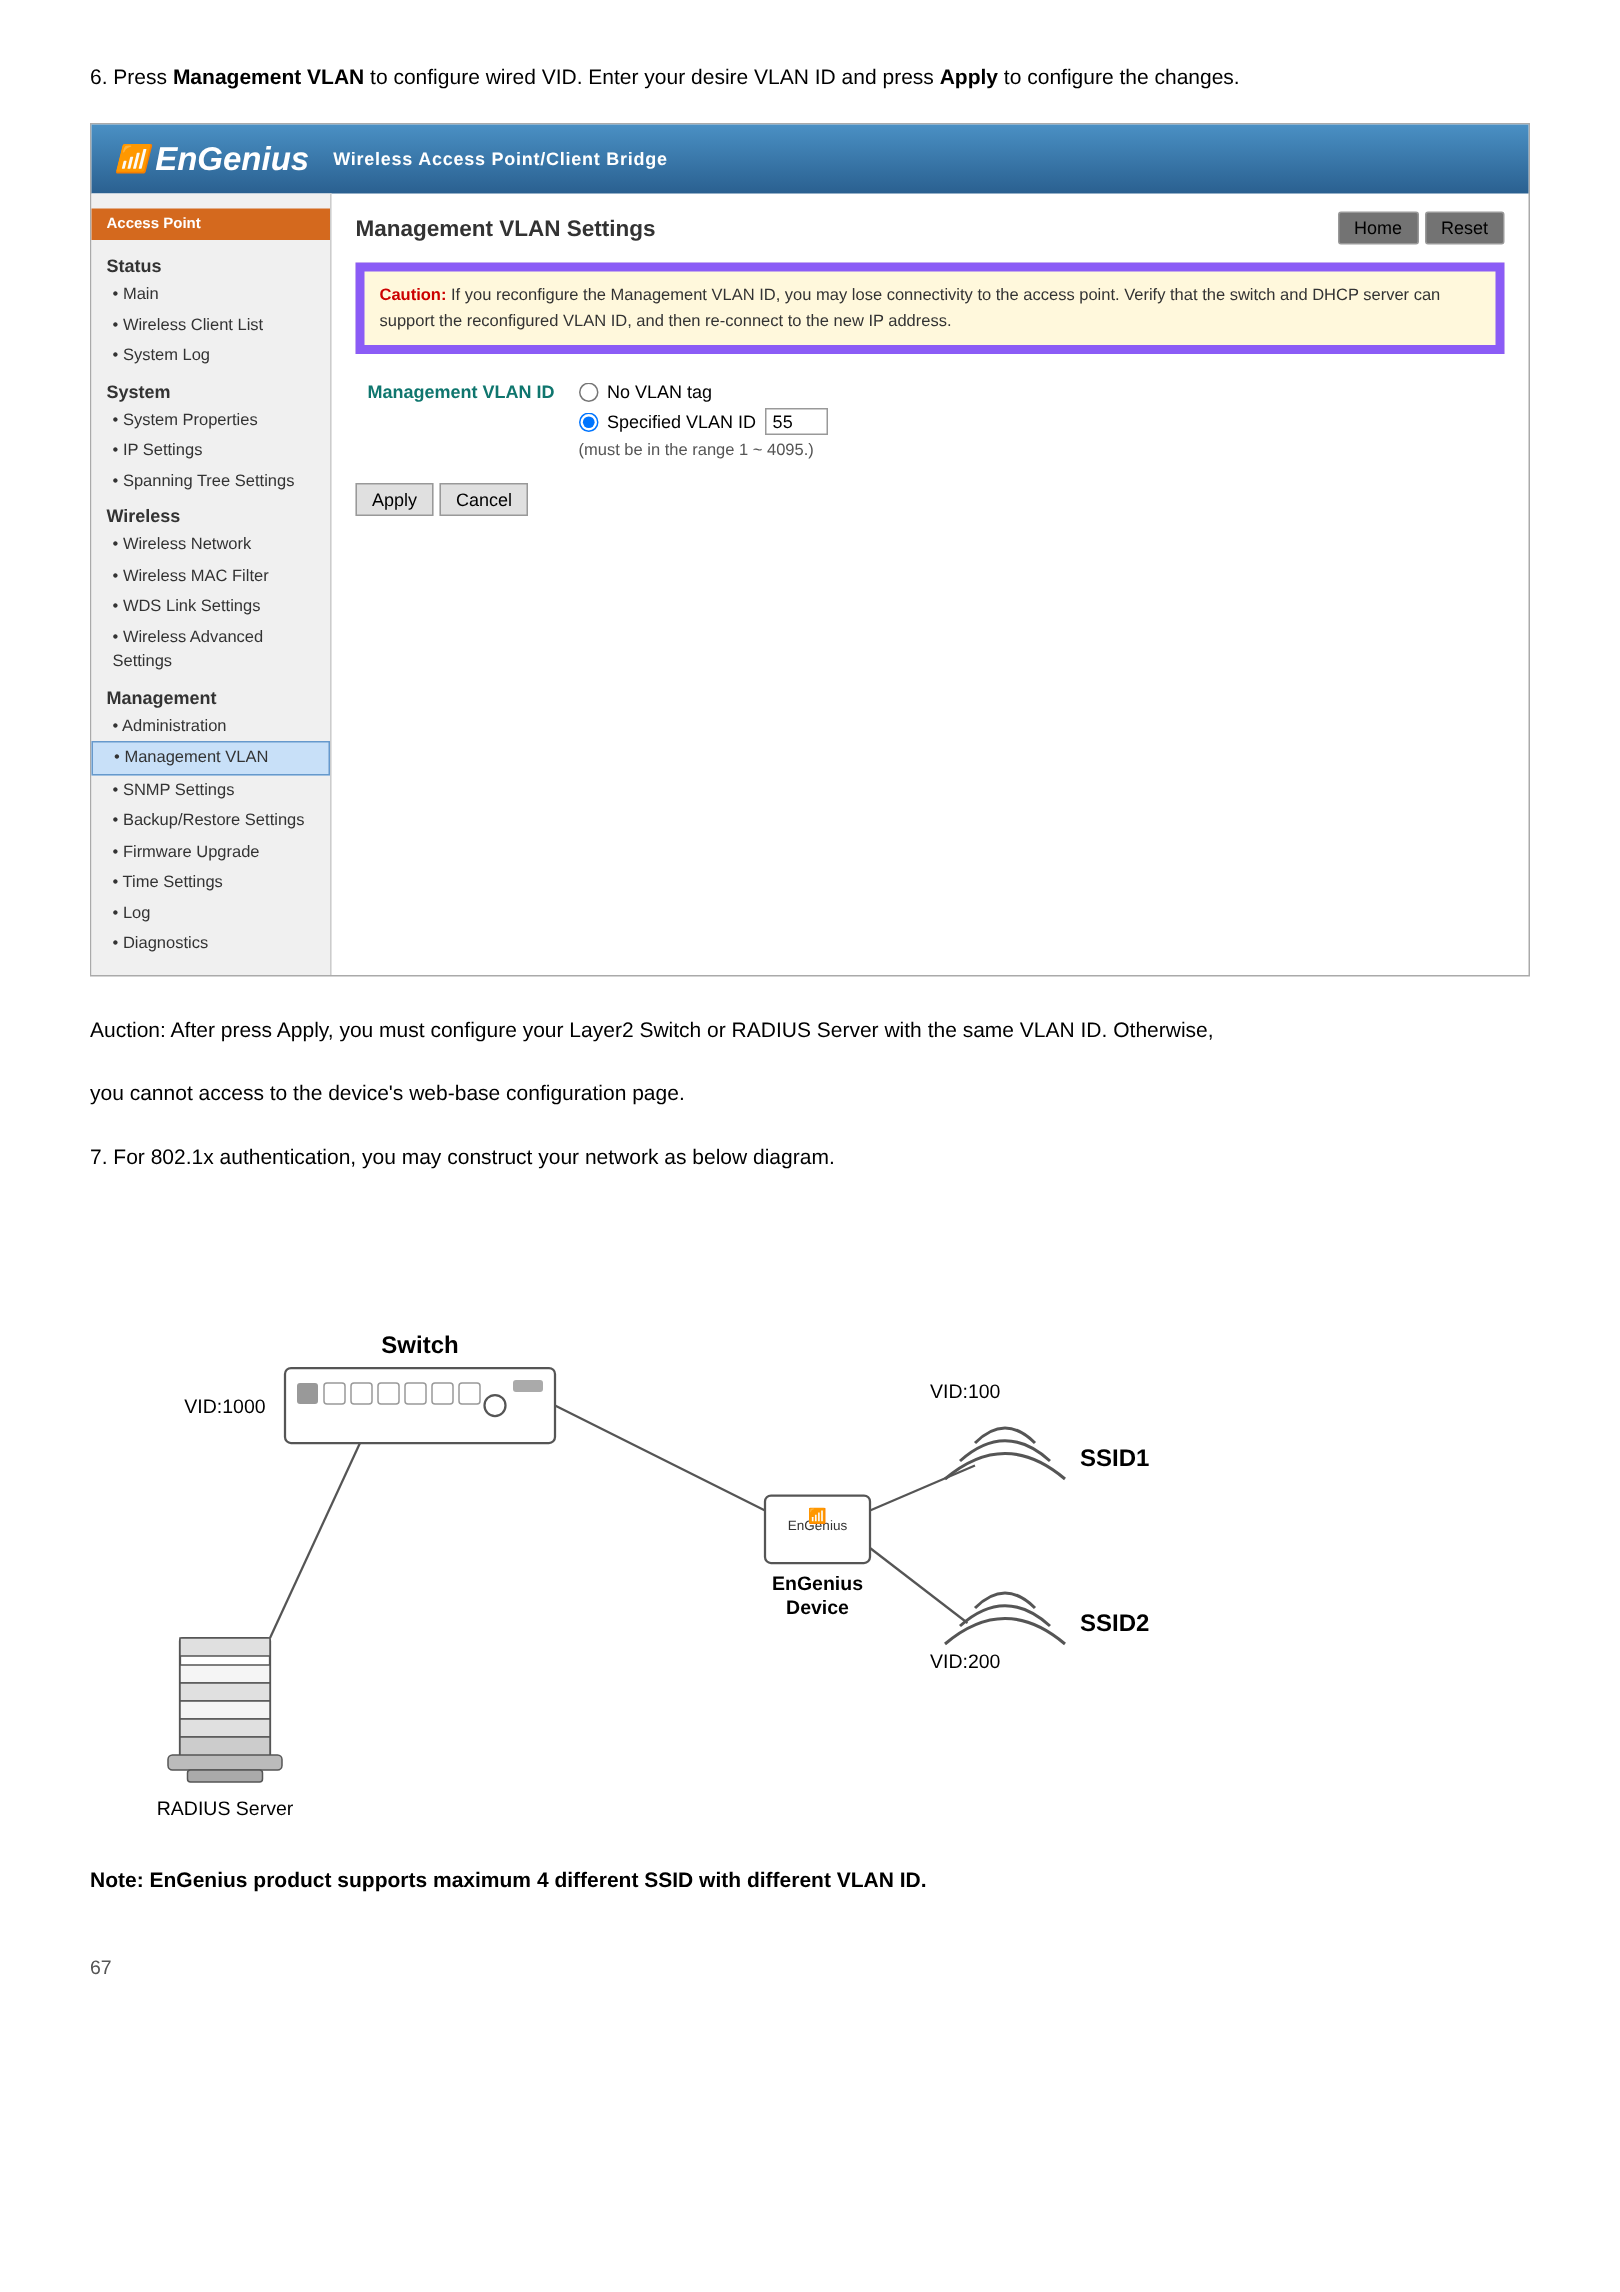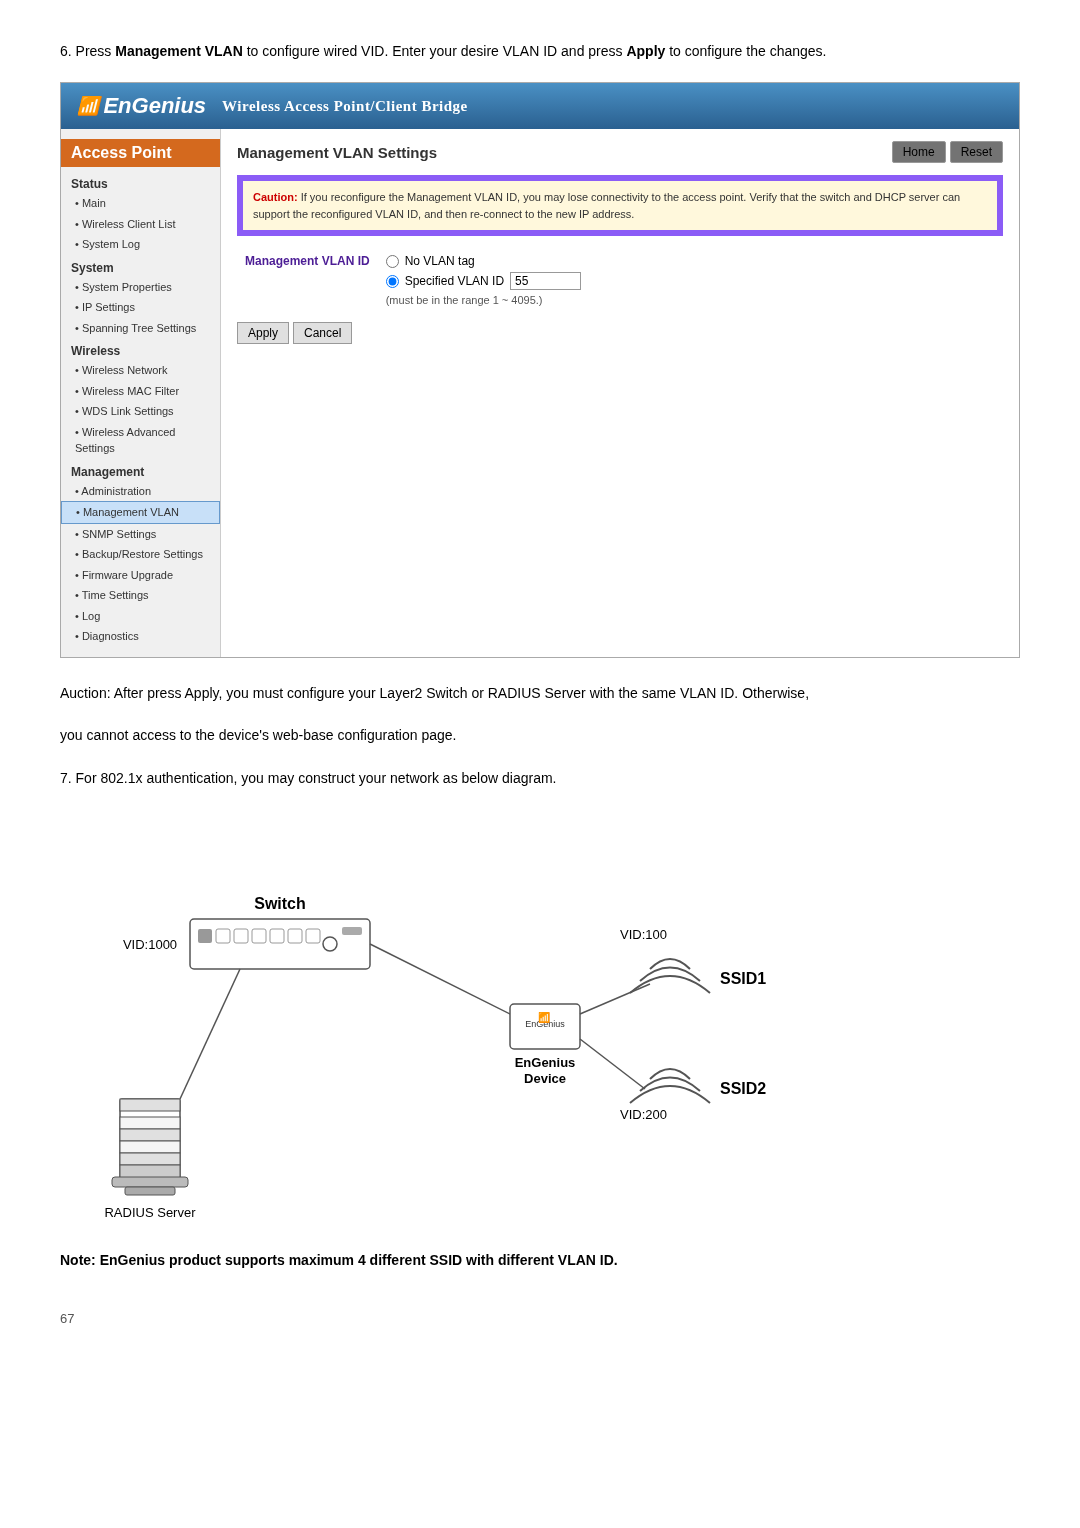--- a/index.html
+++ b/index.html
@@ -39,44 +39,43 @@
       gap: 4px;
       font-size: 22px;
       font-weight: bold;
       font-style: italic;
       color: #fff;
     }
     .ui-header .brand .wifi-icon {
       font-size: 18px;
     }
     .ui-header .page-title {
-      font-size: 15px;
+      font-size: 12px;
       font-weight: bold;
       color: #fff;
       letter-spacing: 0.5px;
-      font-family: Liberation Serif, serif;
     }
 
     .ui-body {
       display: flex;
     }
 
     
     .sidebar {
       width: 160px;
       min-width: 160px;
       background: #f0f0f0;
       border-right: 1px solid #ccc;
       padding: 10px 0;
     }
     .sidebar-title-box {
       background: #d4691e;
       color: #fff;
       font-weight: bold;
-      font-size: 16px;
+      font-size: 10px;
       padding: 5px 10px;
       margin-bottom: 4px;
     }
     .sidebar-section-title {
       font-weight: bold;
       font-size: 12px;
       padding: 6px 10px 2px 10px;
       color: #333;
     }
     .sidebar-item {
@@ -140,37 +139,37 @@
       margin-bottom: 12px;
     }
     .form-table td {
       padding: 4px 8px;
       vertical-align: top;
       font-size: 12px;
     }
     .form-table .label-cell {
       width: 140px;
       font-weight: bold;
-      color: #4c1d95;
+      color: #0f766e;
       white-space: nowrap;
     }
     .radio-group {
       display: flex;
       flex-direction: column;
       gap: 4px;
     }
     .radio-item {
       display: flex;
       align-items: center;
       gap: 6px;
       font-size: 12px;
     }
     .radio-item input[type="radio"] { cursor: pointer; }
     .vlan-input {
-      width: 71px;
+      width: 42px;
       border: 1px solid #999;
       padding: 1px 4px;
       font-size: 12px;
     }
     .vlan-hint {
       font-size: 11px;
       color: #555;
     }
     .action-buttons {
       display: flex;

